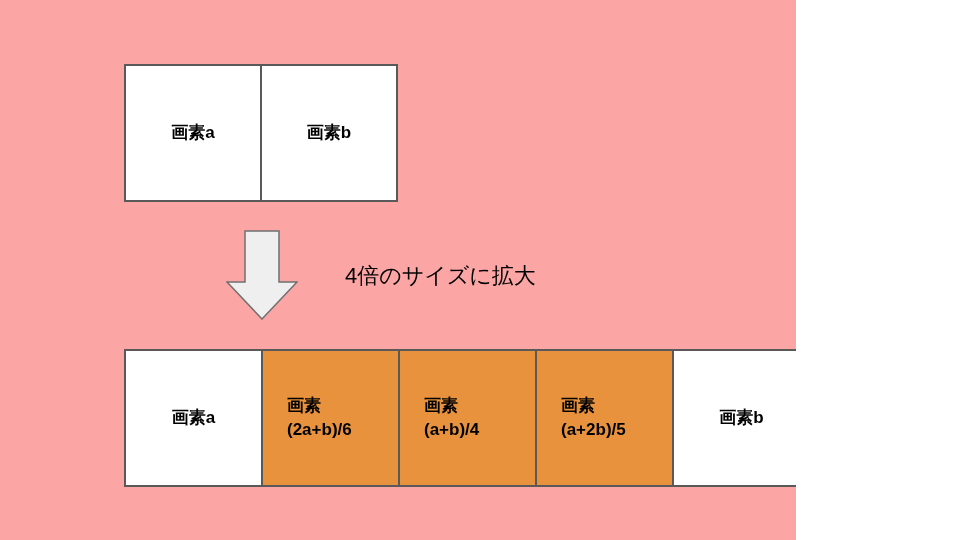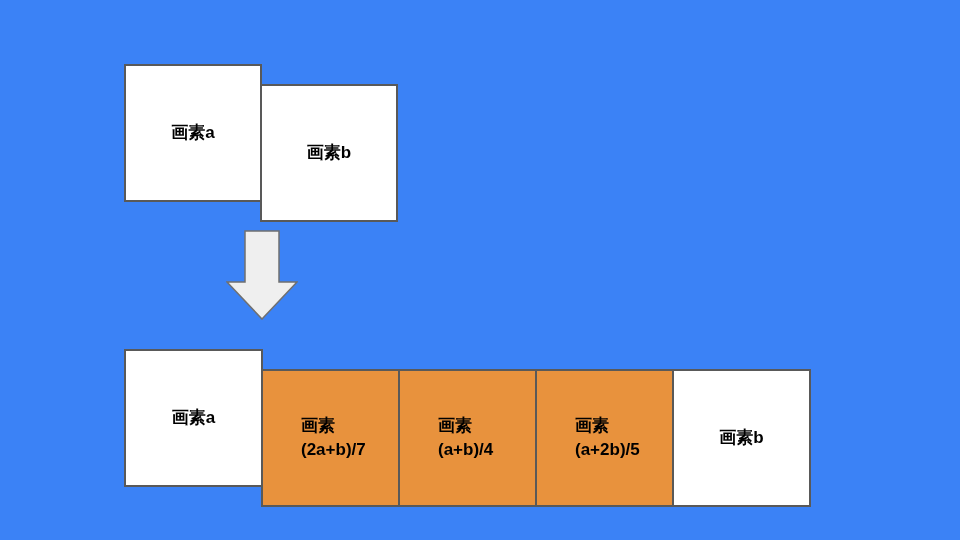--- a/index.html
+++ b/index.html
@@ -4,23 +4,23 @@
 <style>
   html, body {
     margin: 0;
     padding: 0;
     background: #ffffff;
     font-family: "Liberation Sans", "DejaVu Sans", sans-serif;
     color: #000000;
   }
   .slide {
     position: relative;
-    width: 960px;
+    width: 796px;
     height: 540px;
-    background: #3b82f6;
+    background: #fca5a5;
     overflow: hidden;
   }
   .row {
     position: absolute;
     display: flex;
   }
   .top-row    { left: 124px; top: 64px;  }
   .bottom-row { left: 124px; top: 349px; }
   .cell {
     box-sizing: border-box;
@@ -29,29 +29,29 @@
     border: 2px solid #595959;
     background: #ffffff;
     display: flex;
     align-items: center;
     justify-content: center;
     font-size: 17px;
     font-weight: bold;
     line-height: 24px;
     text-align: center;
   }
-  .cell + .cell { margin-left: -2px; margin-top: 20px; }
+  .cell + .cell { margin-left: -2px; }
   .cell.top { width: 138px; }
   .cell.highlight {
     background: #e8923d;
     justify-content: flex-start;
   }
   .cell.highlight .lines {
     text-align: left;
-    padding-left: 38px;
+    padding-left: 24px;
   }
   .arrow-wrap {
     position: absolute;
     left: 226px;
     top: 230px;
     width: 72px;
     height: 90px;
   }
   .caption {
     position: absolute;
@@ -76,29 +76,30 @@
       <span>画素b</span>
     </div>
   </div>
 
   <div class="arrow-wrap">
     <svg width="72" height="90" viewBox="0 0 72 90" xmlns="http://www.w3.org/2000/svg">
       <polygon points="19,1 53,1 53,52 71,52 36,89 1,52 19,52" fill="#efefef" stroke="#707070" stroke-width="1.5" stroke-linejoin="miter"></polygon>
     </svg>
   </div>
 
+  <div class="caption">4倍のサイズに拡大</div>
 
   <div class="row bottom-row">
     <div class="cell">
       <span>画素a</span>
     </div>
     <div class="cell highlight">
       <div class="lines">
         <span>画素</span><br>
-        <span>(2a+b)/7</span>
+        <span>(2a+b)/6</span>
       </div>
     </div>
     <div class="cell highlight">
       <div class="lines">
         <span>画素</span><br>
         <span>(a+b)/4</span>
       </div>
     </div>
     <div class="cell highlight">
       <div class="lines">

